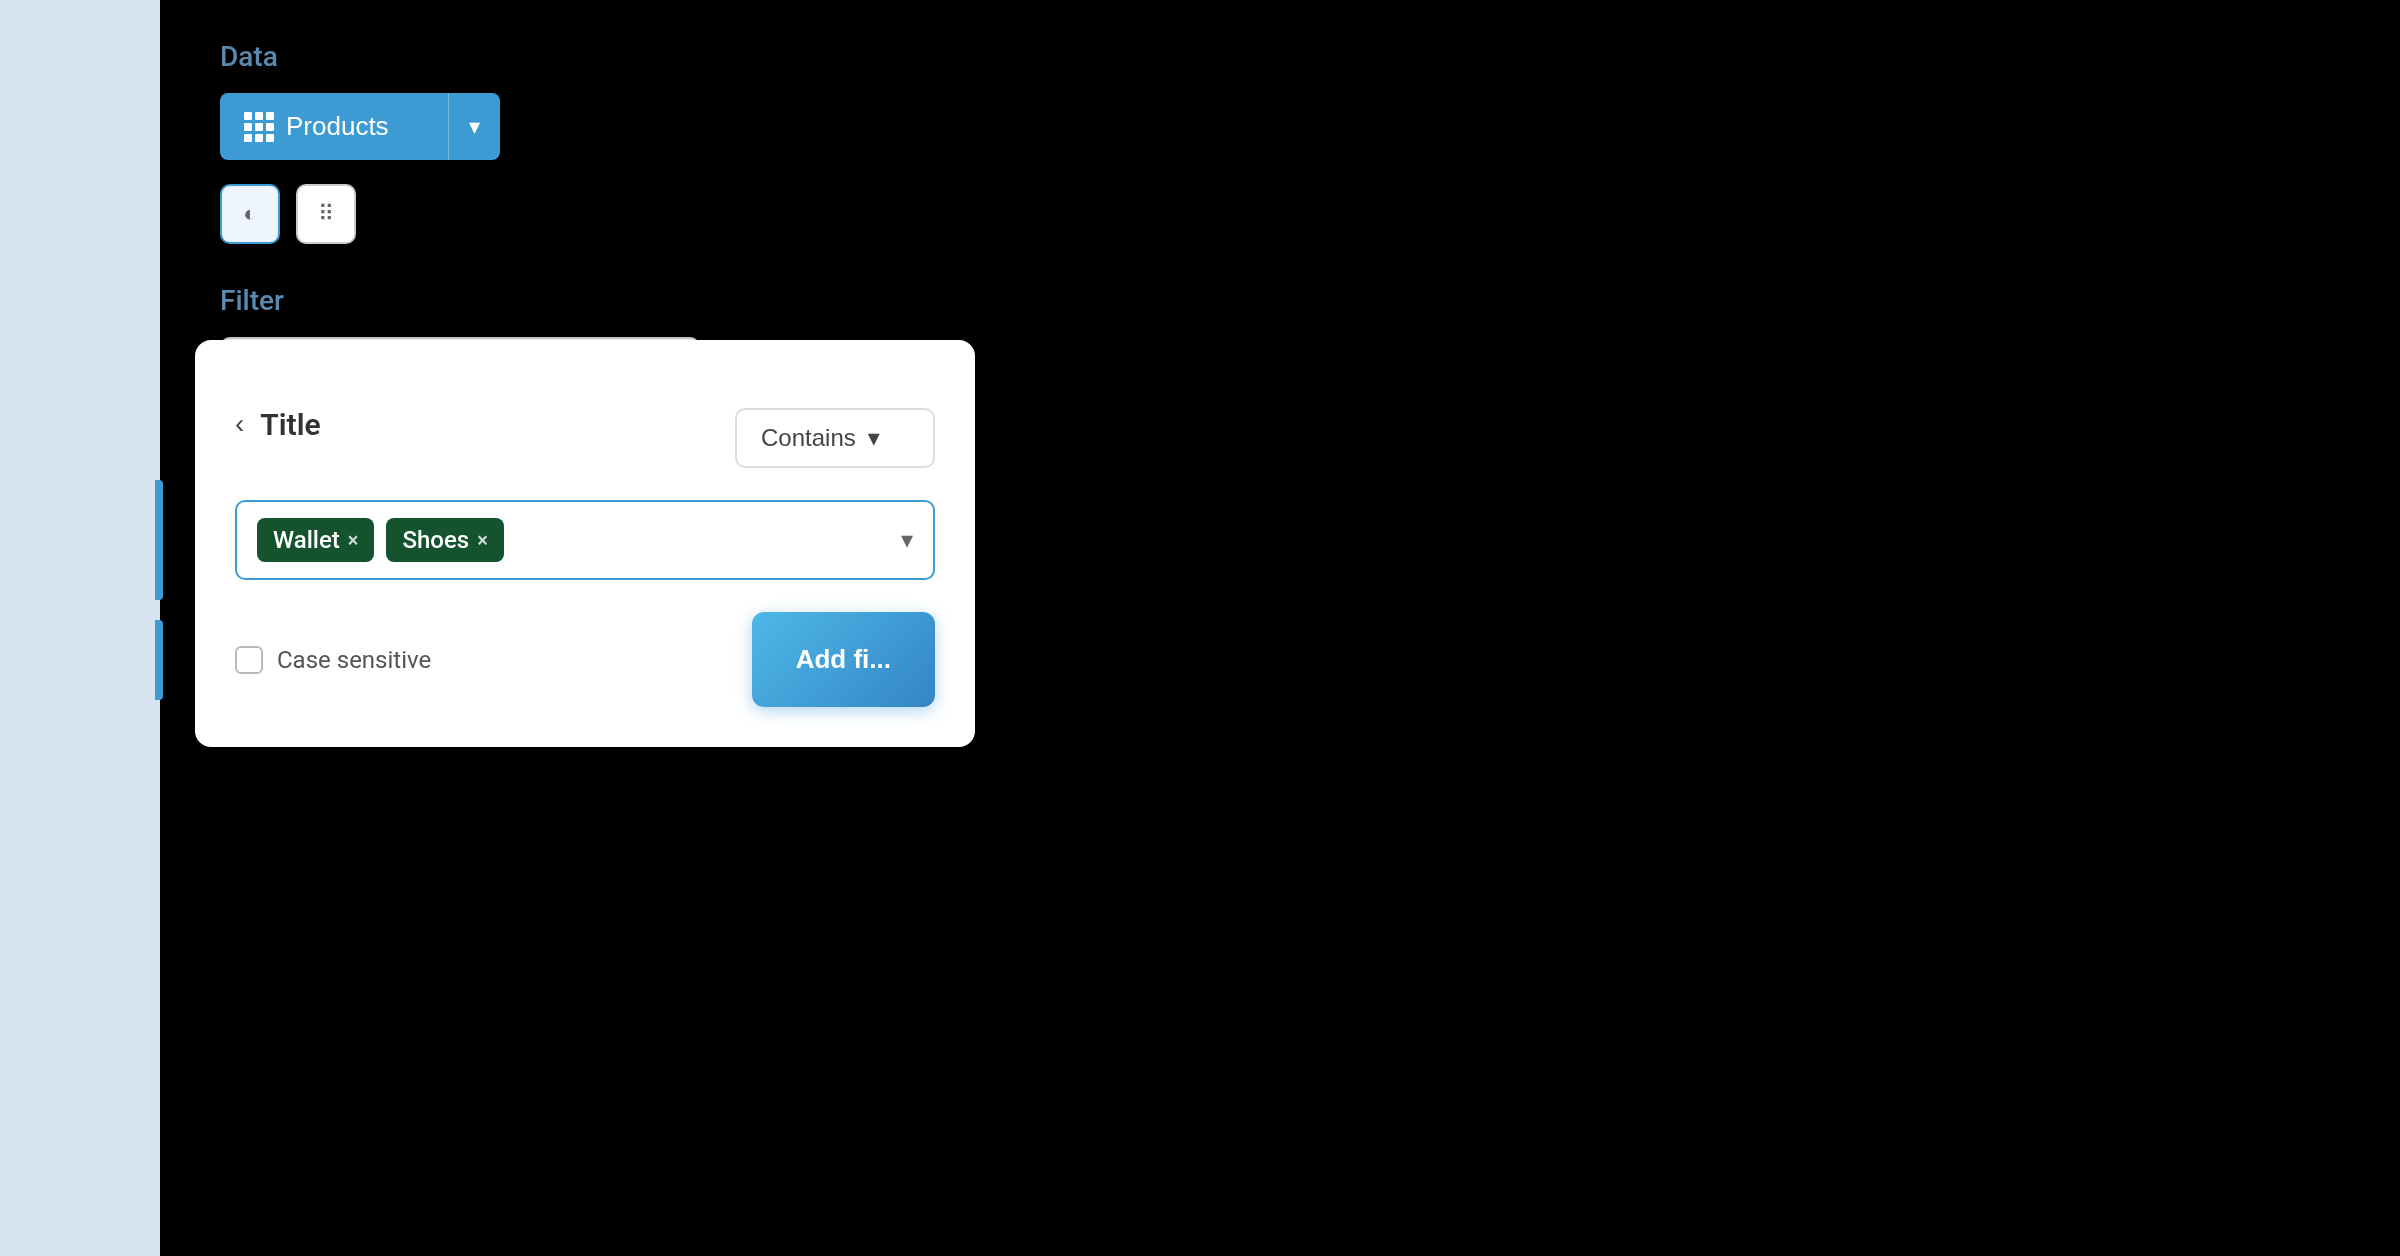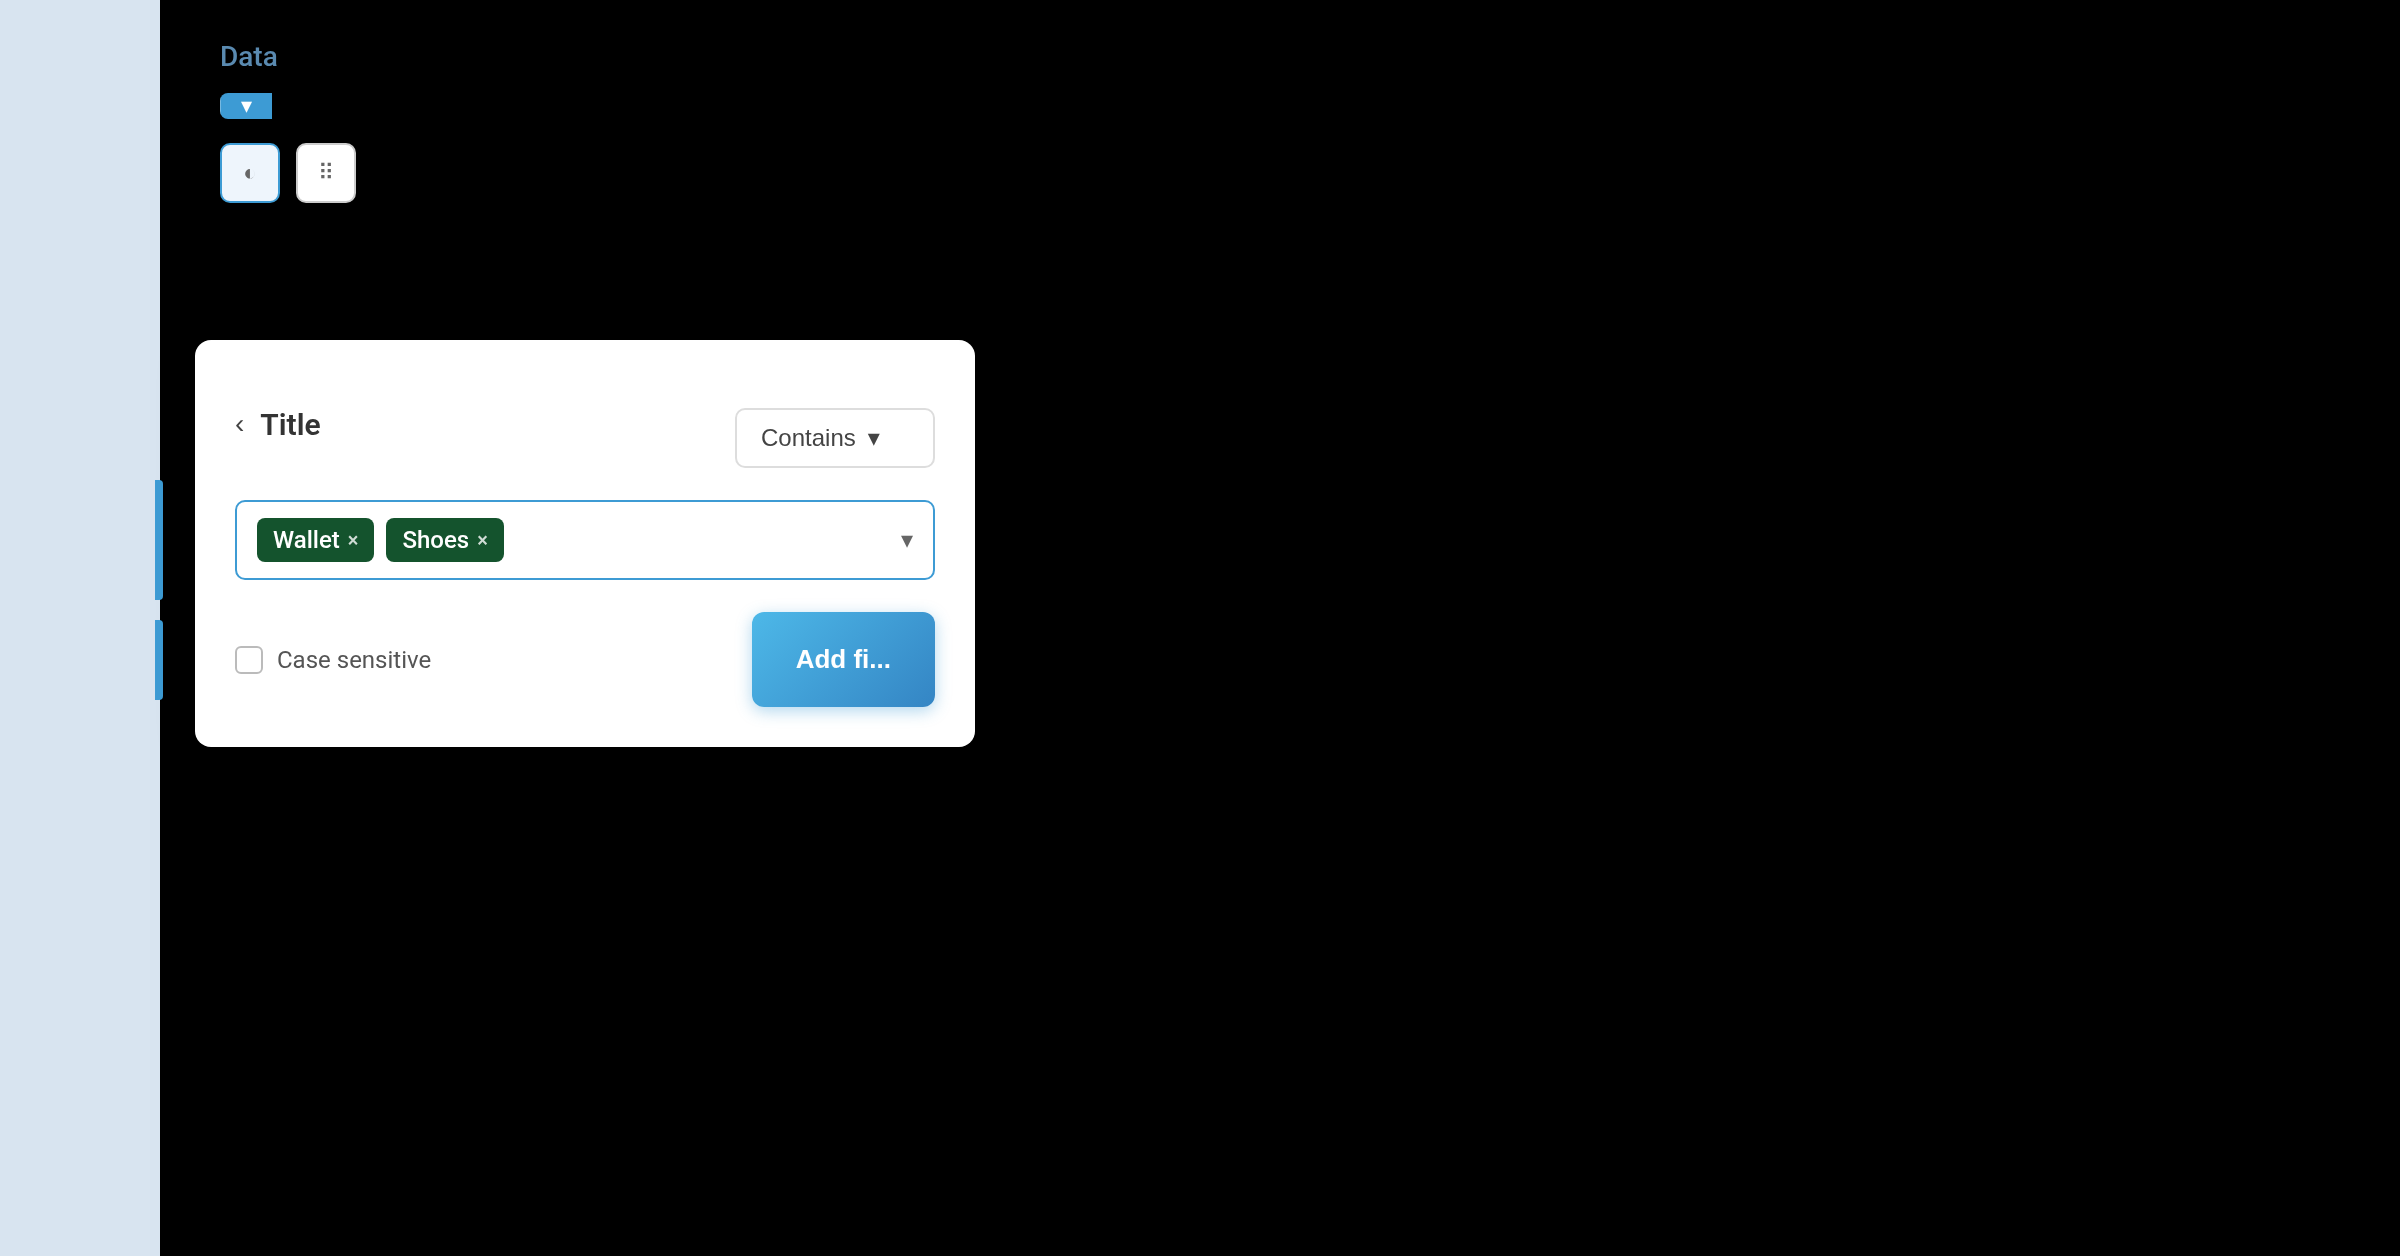--- a/index.html
+++ b/index.html
@@ -304,35 +304,53 @@
 <body>
 
 <div class="left-sidebar"></div>
 
 <div class="main-container">
 
   <div class="data-section">
     <div class="section-label">Data</div>
 
     <div class="products-button-group">
+      <button class="products-main-btn">
+        <div class="grid-icon">
+          <span></span>
+            <span></span>
+            <span></span>
+          <span></span>
+            <span></span>
+            <span></span>
+          <span></span>
+            <span></span>
+            <span></span>
+        </div>
+        <span>Products</span>
+      </button>
       <button class="products-dropdown-btn">
         <span>▾</span>
       </button>
     </div>
 
     <div class="icon-row">
       <button class="icon-btn active">
         <span>◐</span>
       </button>
       <button class="icon-btn">
         <span>⠿</span>
       </button>
     </div>
   </div>
 
+  <div class="filter-section">
+    <div class="filter-label">Filter</div>
+    <button class="filter-placeholder-btn">Add filters to narrow your answer</button>
+  </div>
 
 </div>
 
 <div class="accent-strip"></div>
 <div class="accent-strip-2"></div>
 
 <div class="modal-overlay">
   <div class="modal">
 
     <div class="modal-header">

